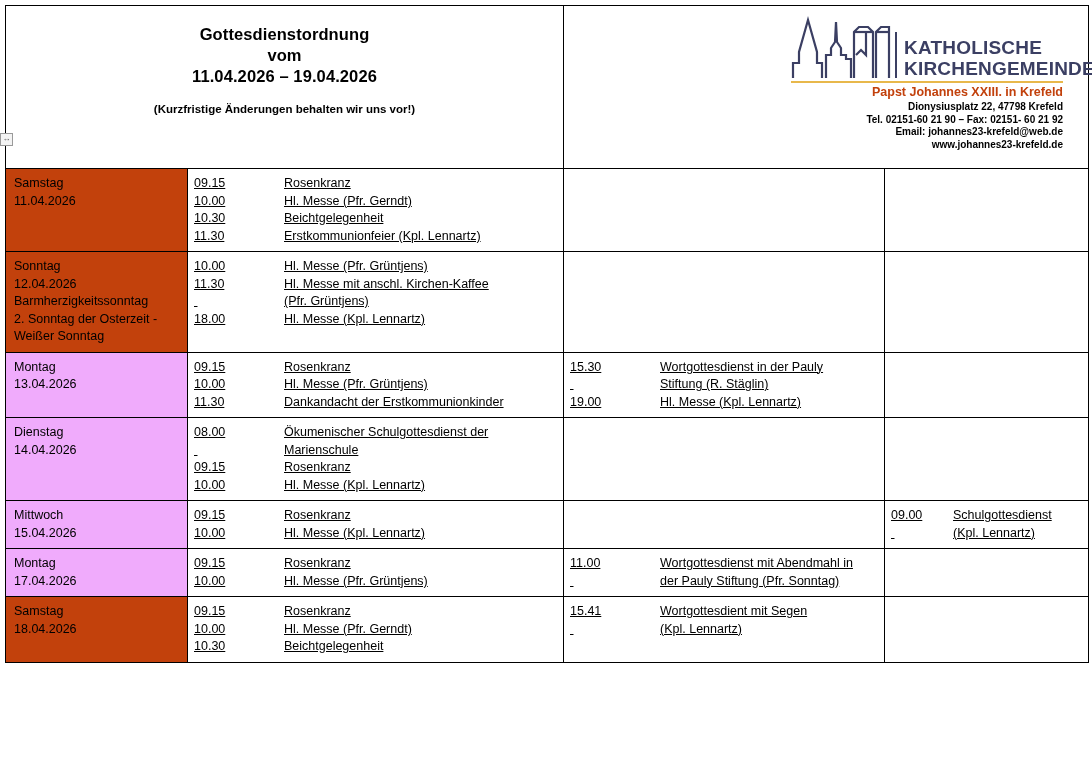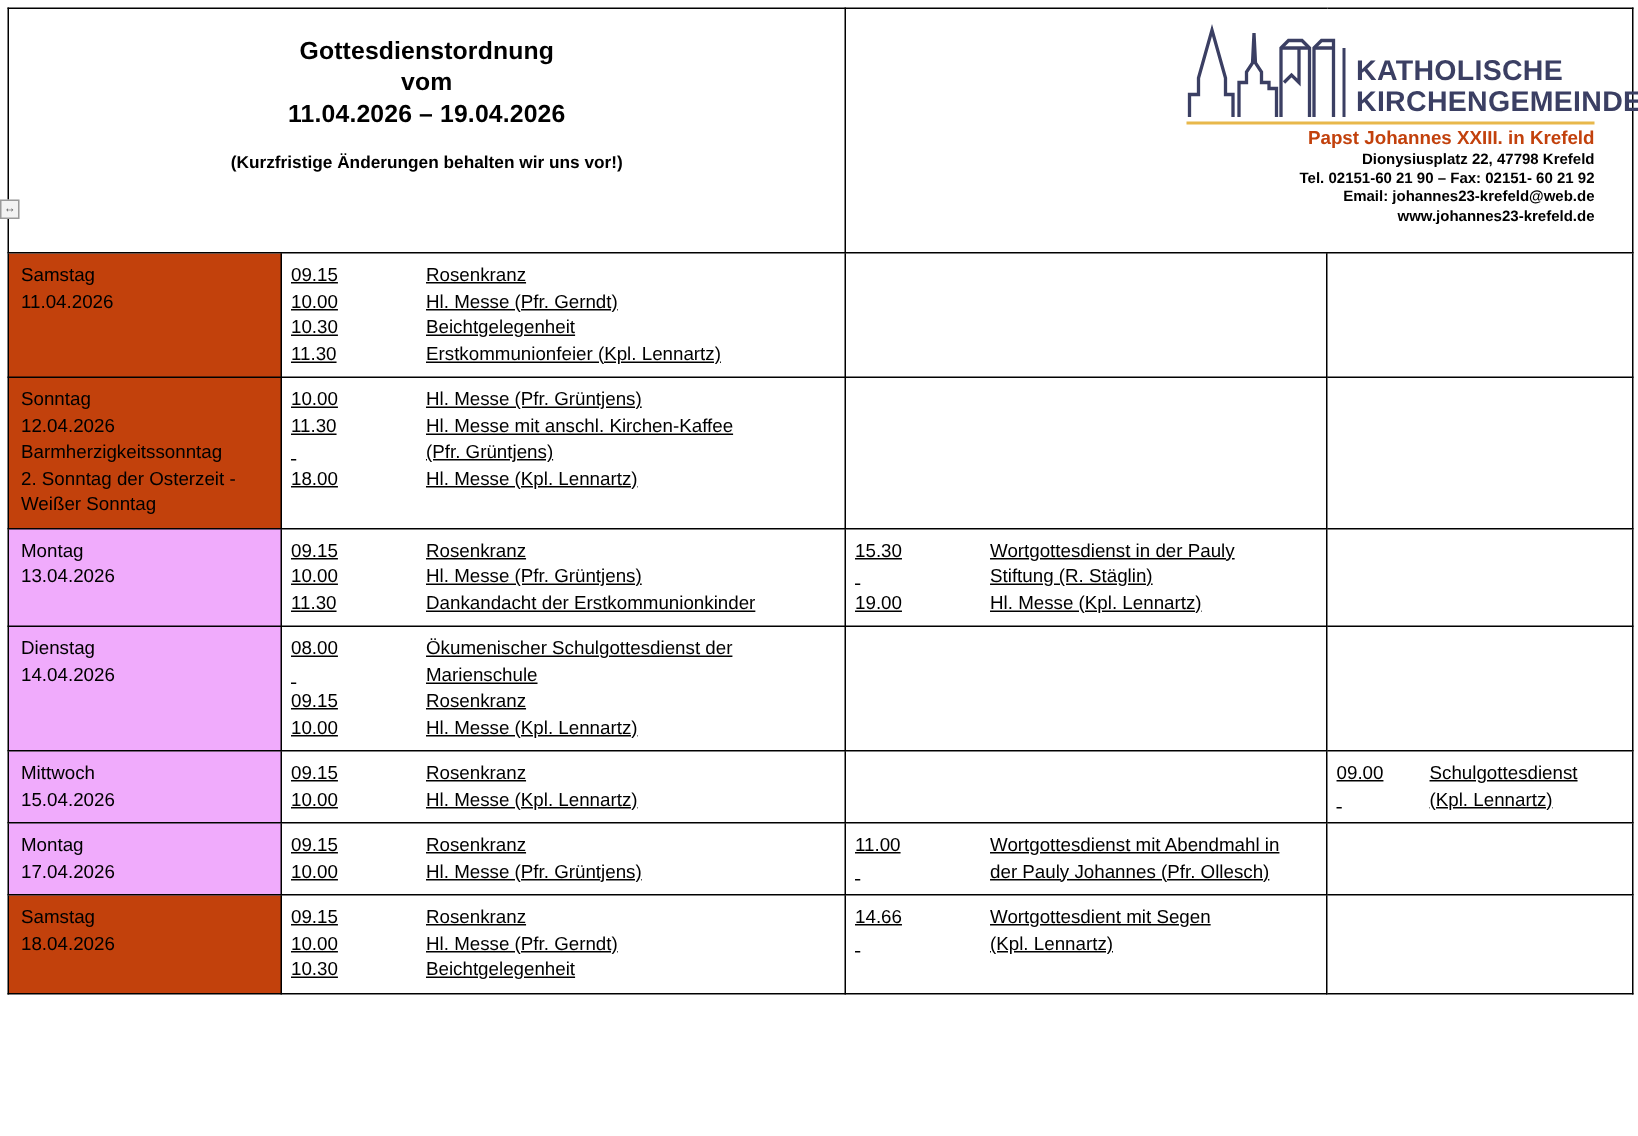--- a/index.html
+++ b/index.html
@@ -429,21 +429,21 @@
             </div>
           </td>
           <td class="evcell col-lieb">
             <div>
               <div class="ev">
                 <span class="ev-time">11.00</span>
                 <span class="ev-desc">Wortgottesdienst mit Abendmahl in</span>
               </div>
               <div class="ev">
                 <span class="ev-time">&nbsp;</span>
-                <span class="ev-desc">der Pauly Johannes (Pfr. Ollesch)</span>
+                <span class="ev-desc">der Pauly Stiftung (Pfr. Sonntag)</span>
               </div>
             </div>
           </td>
           <td class="evcell col-jos"></td>
         </tr>
         <tr class="shaded">
           <td class="daycell shaded">
             <div>Samstag</div>
             <div>18.04.2026</div>
           </td>
@@ -463,21 +463,21 @@
             <div>
               <div class="ev">
                 <span class="ev-time">10.30</span>
                 <span class="ev-desc">Beichtgelegenheit</span>
               </div>
             </div>
           </td>
           <td class="evcell col-lieb">
             <div>
               <div class="ev">
-                <span class="ev-time">14.66</span>
+                <span class="ev-time">15.41</span>
                 <span class="ev-desc">Wortgottesdient mit Segen</span>
               </div>
               <div class="ev">
                 <span class="ev-time">&nbsp;</span>
                 <span class="ev-desc"> (Kpl. Lennartz)</span>
               </div>
             </div>
           </td>
           <td class="evcell col-jos"></td>
         </tr>

